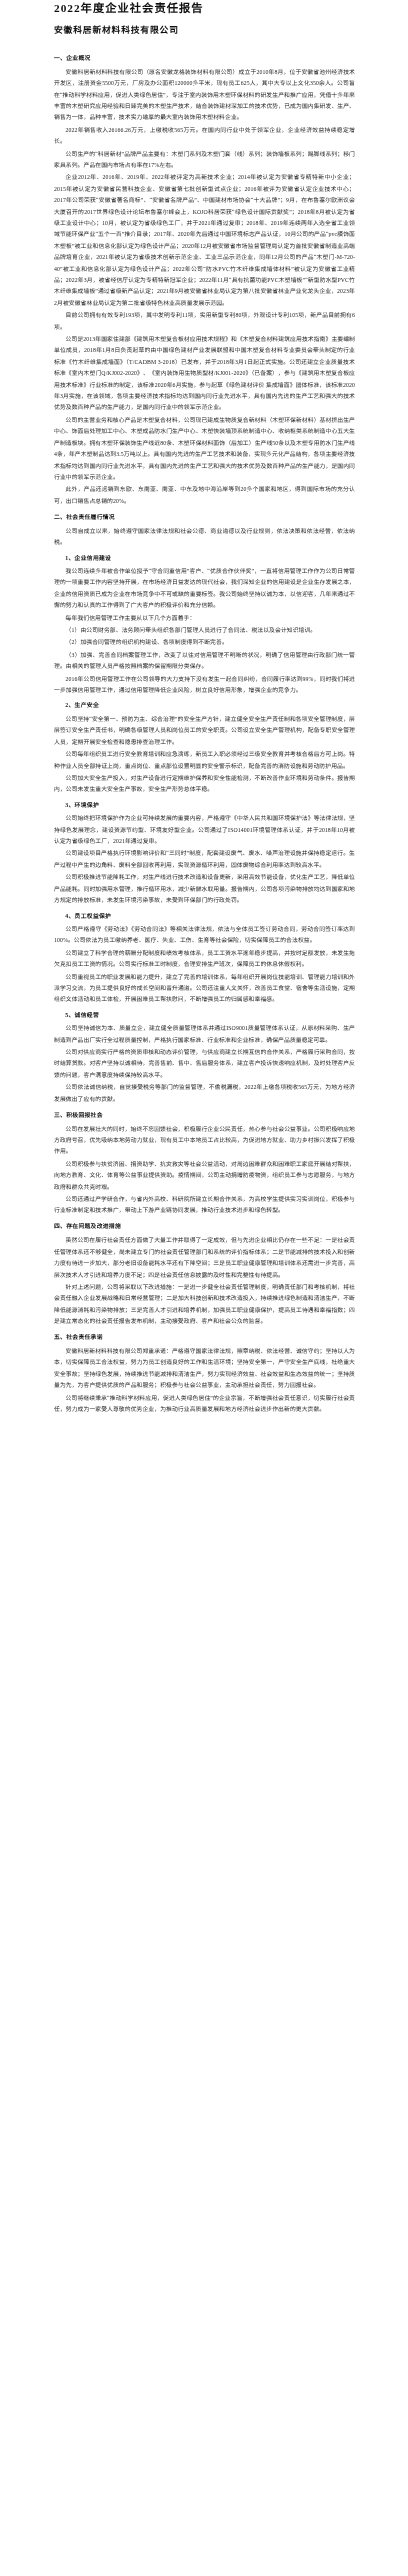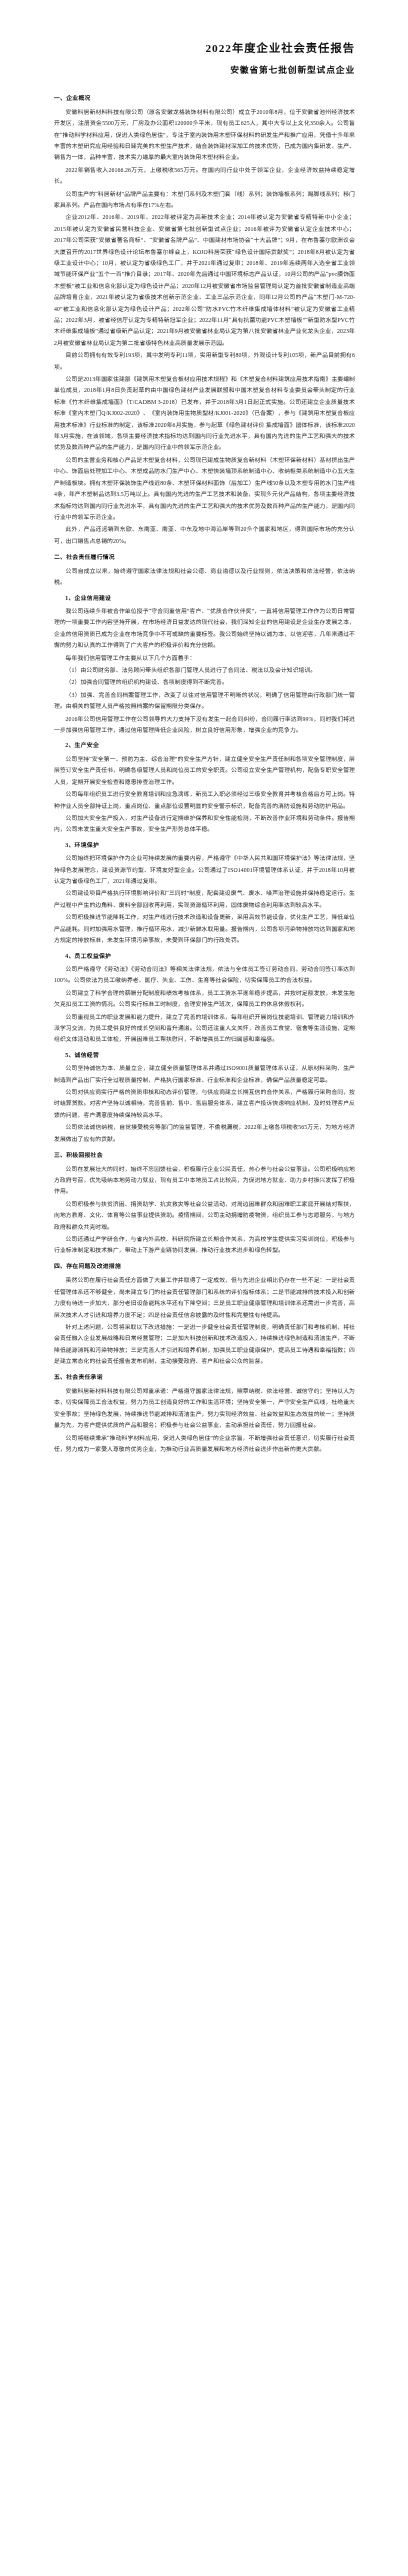--- a/index.html
+++ b/index.html
@@ -14,22 +14,21 @@
   #page {
     width: 409px;
     min-height: 3833px;
     margin: 0 auto;
     background: #ffffff;
     position: relative;
     box-sizing: border-box;
     padding: 0 54px;
   }
   .title-block {
-    padding-top: 40px;
-    text-align: right;
+    text-align: left;
   }
   h1.doc-title {
     font-size: 11.3px;
     font-weight: 700;
     letter-spacing: 1px;
     margin: 0 0 7.2px 0;
     line-height: 1.5;
     color: #101010;
   }
   h2.doc-subtitle {
@@ -68,21 +67,21 @@
     color: #1e1e1e;
   }
 </style>
 </head>
 <body>
 
 <div id="page">
 
   <div class="title-block">
     <h1 class="doc-title">2022年度企业社会责任报告</h1>
-    <h2 class="doc-subtitle">安徽省第七批创新型试点企业</h2>
+    <h2 class="doc-subtitle">安徽科居新材料科技有限公司</h2>
   </div>
 
   <div id="body-content">
       <h3 class="sec-h1">一、企业概况</h3>
       <p class="para">安徽科居新材料科技有限公司（原名安徽龙格装饰材料有限公司）成立于2010年8月，位于安徽省池州经济技术开发区，注册资金5500万元，厂房及办公面积120000多平米，现有员工625人，其中大专以上文化350余人。公司旨在“推动科学材料应用，促进人类绿色居住”，专注于室内装饰用木塑环保材料的研发生产和推广应用，凭借十多年来丰富的木塑研究应用经验和日臻完美的木塑生产技术，结合装饰建材深加工的技术优势，已成为国内集研发、生产、销售为一体，品种丰富，技术实力雄厚的最大室内装饰用木塑材料企业。</p>
       <p class="para">2022年销售收入26166.26万元，上缴税收565万元。在国内同行业中处于领军企业，企业经济效益持续稳定增长。</p>
       <p class="para">公司生产的“科居新材”品牌产品主要有：木塑门系列及木塑门套（线）系列；装饰墙板系列；踢脚线系列；移门家具系列。产品在国内市场占有率在17%左右。</p>
       <p class="para">企业2012年、2016年、2019年、2022年被评定为高新技术企业；2014年被认定为安徽省专精特新中小企业；2015年被认定为安徽省民营科技企业、安徽省第七批创新型试点企业；2016年被评为安徽省认定企业技术中心；2017年公司荣获“安徽省著名商标”、“安徽省名牌产品”、中国建材市场协会“十大品牌”；9月，在布鲁塞尔欧洲议会大厦召开的2017世界绿色设计论坛布鲁塞尔峰会上，KOJO科居荣获“绿色设计国际贡献奖”；2018年8月被认定为省级工业设计中心；10月，被认定为省级绿色工厂，并于2021年通过复审；2018年、2019年连续两年入选全省工业领域节能环保产业“五个一百”推介目录；2017年、2020年先后通过中国环境标志产品认证，10月公司的产品“pvc膜饰面木塑板”被工业和信息化部认定为绿色设计产品；2020年12月被安徽省市场监督管理局认定为首批安徽省制造业高端品牌培育企业，2021年被认定为省级技术创新示范企业、工业三品示范企业，同年12月公司的产品“木塑门-M-720-40”被工业和信息化部认定为绿色设计产品；2022年公司“防水PVC竹木纤维集成墙体材料”被认定为安徽省工业精品；2022年3月，被省经信厅认定为专精特新冠军企业；2022年11月“具有抗菌功能PVC木塑墙板”“新型防水型PVC竹木纤维集成墙板”通过省级新产品认定；2021年9月被安徽省林业局认定为第八批安徽省林业产业化龙头企业，2023年2月被安徽省林业局认定为第二批省级特色林业高质量发展示范园。</p>
       <p class="para">目前公司拥有有效专利193项，其中发明专利11项，实用新型专利80项，外观设计专利105项，新产品目前拥有6项。</p>
       <p class="para">公司是2013年国家住建部《建筑用木塑复合板材应用技术规程》和《木塑复合材料建筑应用技术指南》主要编制单位成员，2018年1月8日负责起草的由中国绿色建材产业发展联盟和中国木塑复合材料专业委员会牵头制定的行业标准《竹木纤维集成墙面》（T/CADBM 3-2018）已发布，并于2018年3月1日起正式实施。公司还建立企业质量技术标准《室内木塑门Q/KJ002-2020》、《室内装饰用生物质型材/KJ001-2020》（已备案），参与《建筑用木塑复合板应用技术标准》行业标准的制定，该标准2020年6月实施，参与起草《绿色建材评价 集成墙面》团体标准，该标准2020年3月实施，在该领域，各项主要经济技术指标均达到国内同行业先进水平，具有国内先进的生产工艺和强大的技术优势及数百种产品的生产能力，是国内同行业中的领军示范企业。</p>

